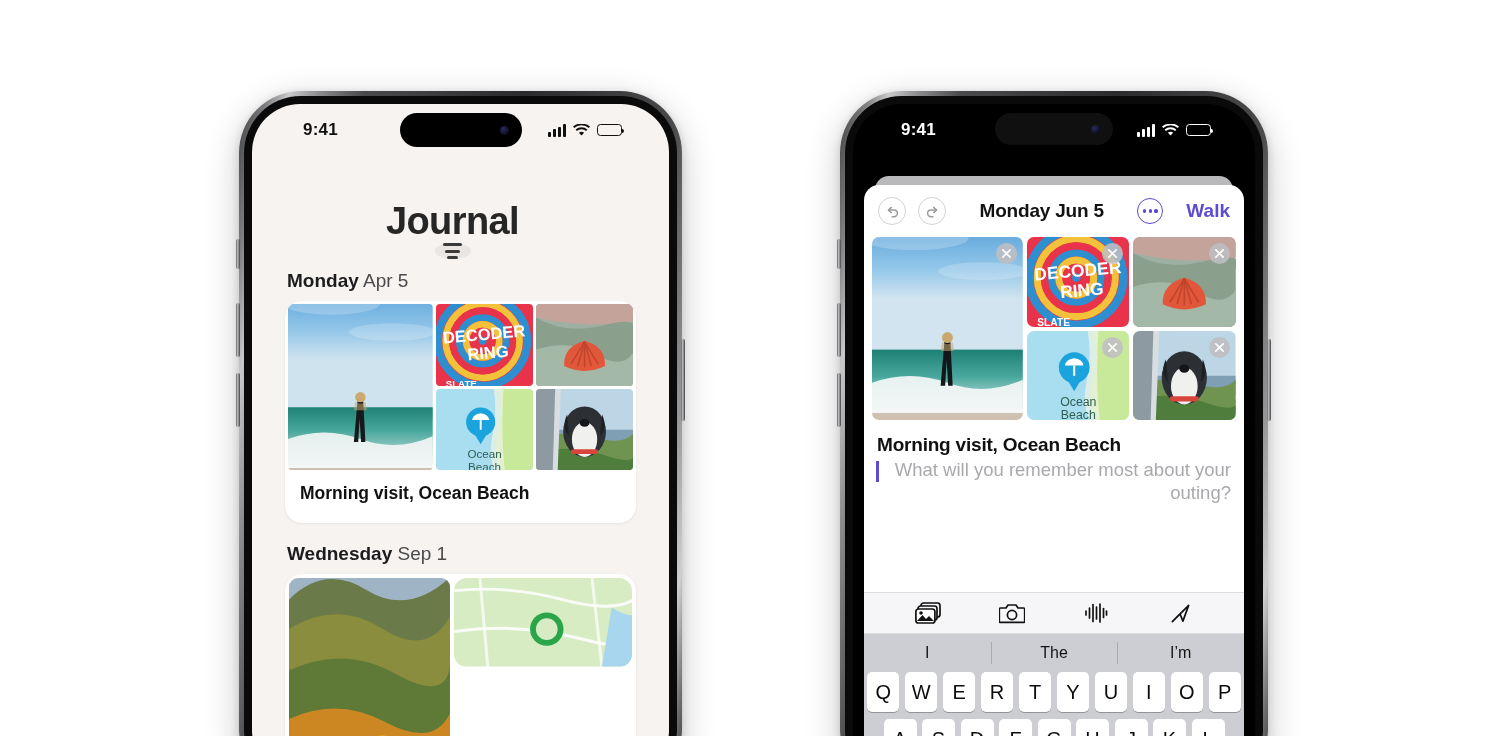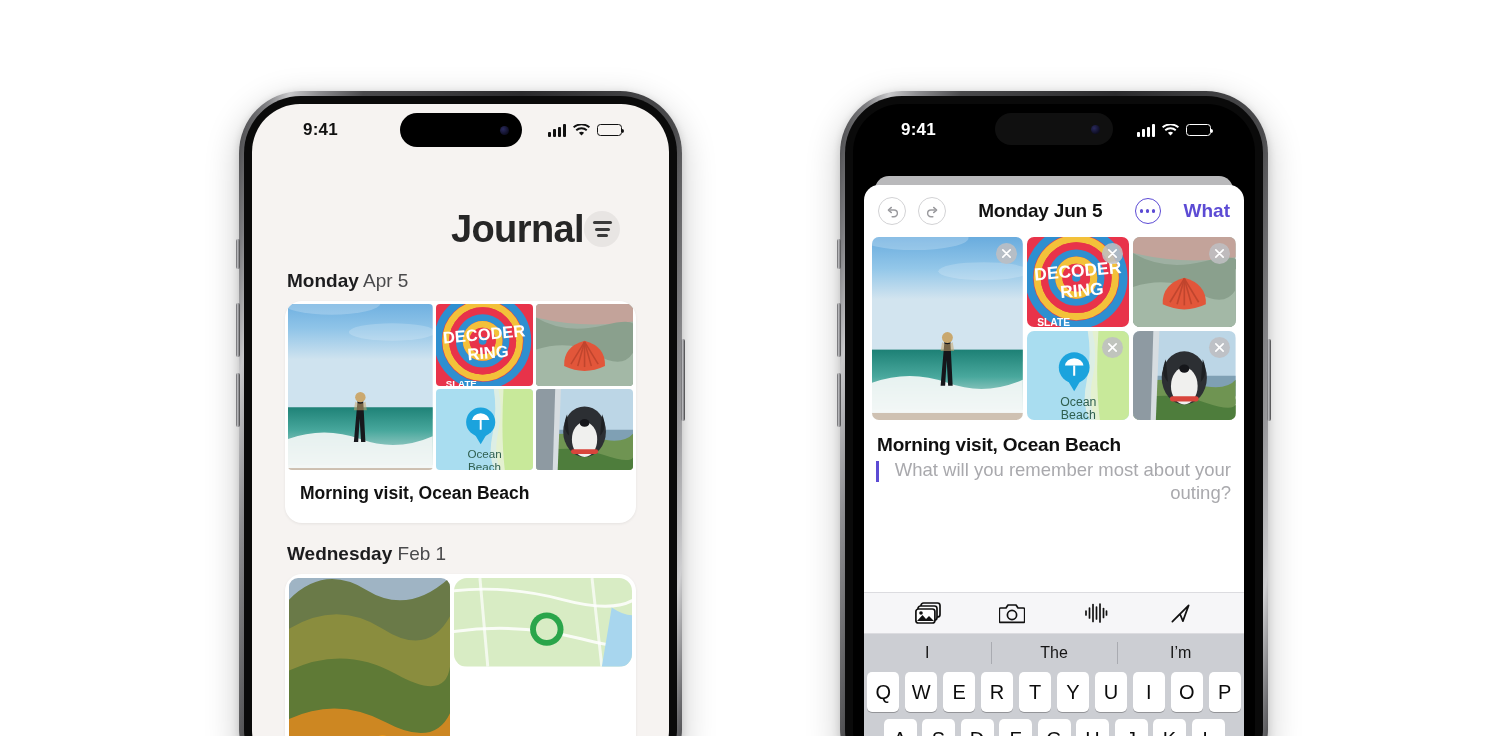--- a/index.html
+++ b/index.html
@@ -57,21 +57,21 @@
   #phone-left { left:239px; top:91px; width:443px; height:700px; }
   .screen-light { background:#f6f3f1; width:100%; height:100%; position:relative; }
   .sb-light .sb-time { color:#111; }
   .sb-light .bars i { background:#111; }
   .sb-light .batt { border:1.6px solid #111; }
   .sb-light .batt .fill { background:#111; }
   .sb-light .batt:after { background:#111; }
   .sb-light .wifi path { fill:#111; }
 
   .jr-header { position:absolute; left:0; right:16px; top:96px; height:58px;
-    display:flex; align-items:center; justify-content:flex-end; padding:0 33px; }
+    display:flex; align-items:center; justify-content:space-between; padding:0 33px;flex-direction:column; }
   .jr-title { font-size:38px; font-weight:bold; color:#262626; letter-spacing:-0.6px; }
   .filter-btn { width:36px; height:36px; border-radius:50%; background:#e8e5e3;
     display:flex; flex-direction:column; align-items:center; justify-content:center; gap:3.5px; }
   .filter-btn i { display:block; height:3px; border-radius:2px; background:#3a3a3a; }
   .filter-btn i:nth-child(1){ width:19px; } .filter-btn i:nth-child(2){ width:15px; }
   .filter-btn i:nth-child(3){ width:11px; }
 
   .jr-scroll { position:absolute; left:0; right:0; top:160px; bottom:0; padding:0 33px; overflow:hidden; }
   .day-label { font-size:19px; color:#1c1c1e; margin:6px 0 9px 2px; }
   .day-label b { font-weight:bold; }
@@ -294,21 +294,21 @@
                 </svg>
               </div>
             </div>
             <div class="entry-text">
               <div class="entry-title">Morning visit, Ocean Beach</div>
             </div>
           </div>
 
           <div class="day-label">
             <b>Wednesday</b>
-            <span>Feb 1</span>
+            <span>Sep 1</span>
           </div>
 
           <div class="entry-card">
             <div class="thursday-grid" style="height:190px">
               <div class="cell" style="border-radius:9px;overflow:hidden">
                 <svg width="100%" height="100%" viewBox="0 0 100 190" preserveAspectRatio="xMidYMid slice">
                   <rect width="100" height="60" fill="#9fb4c4"></rect>
                   <ellipse cx="28" cy="22" rx="30" ry="12" fill="#eef1f3"></ellipse>
                   <ellipse cx="76" cy="16" rx="28" ry="11" fill="#e3e8ec"></ellipse>
                   <path d="M0 52 Q22 30 48 46 T100 38 L100 96 L0 96 Z" fill="#6a7a48"></path>
@@ -404,21 +404,21 @@
                 <path d="M11.6 6.4 h-5.2 a3.6 3.6 0 0 0 0 7.2 h2" fill="none" stroke="#9a9a9e" stroke-width="1.5" stroke-linecap="round"></path>
                 <path d="M9.2 3.6 L12.4 6.5 L9.2 9.2" fill="none" stroke="#9a9a9e" stroke-width="1.5" stroke-linecap="round" stroke-linejoin="round"></path>
               </svg>
             </div>
             <div class="ed-date">Monday Jun 5</div>
             <div class="ellipsis-btn">
                 <i></i>
                 <i></i>
                 <i></i>
               </div>
-            <div class="done-btn">What</div>
+            <div class="done-btn">Walk</div>
           </div>
 
           <div class="ed-photos">
             <div class="cell hero">
               <svg width="100%" height="100%" viewBox="0 0 100 180" preserveAspectRatio="xMidYMid slice">
                 <defs>
                     <linearGradient id="r-sky" x1="0" y1="0" x2="0" y2="1">
                   <stop offset="0" stop-color="#2f86cf"></stop>
                       <stop offset="0.45" stop-color="#93c7e9"></stop>
                       <stop offset="0.63" stop-color="#d2e4ef"></stop>

